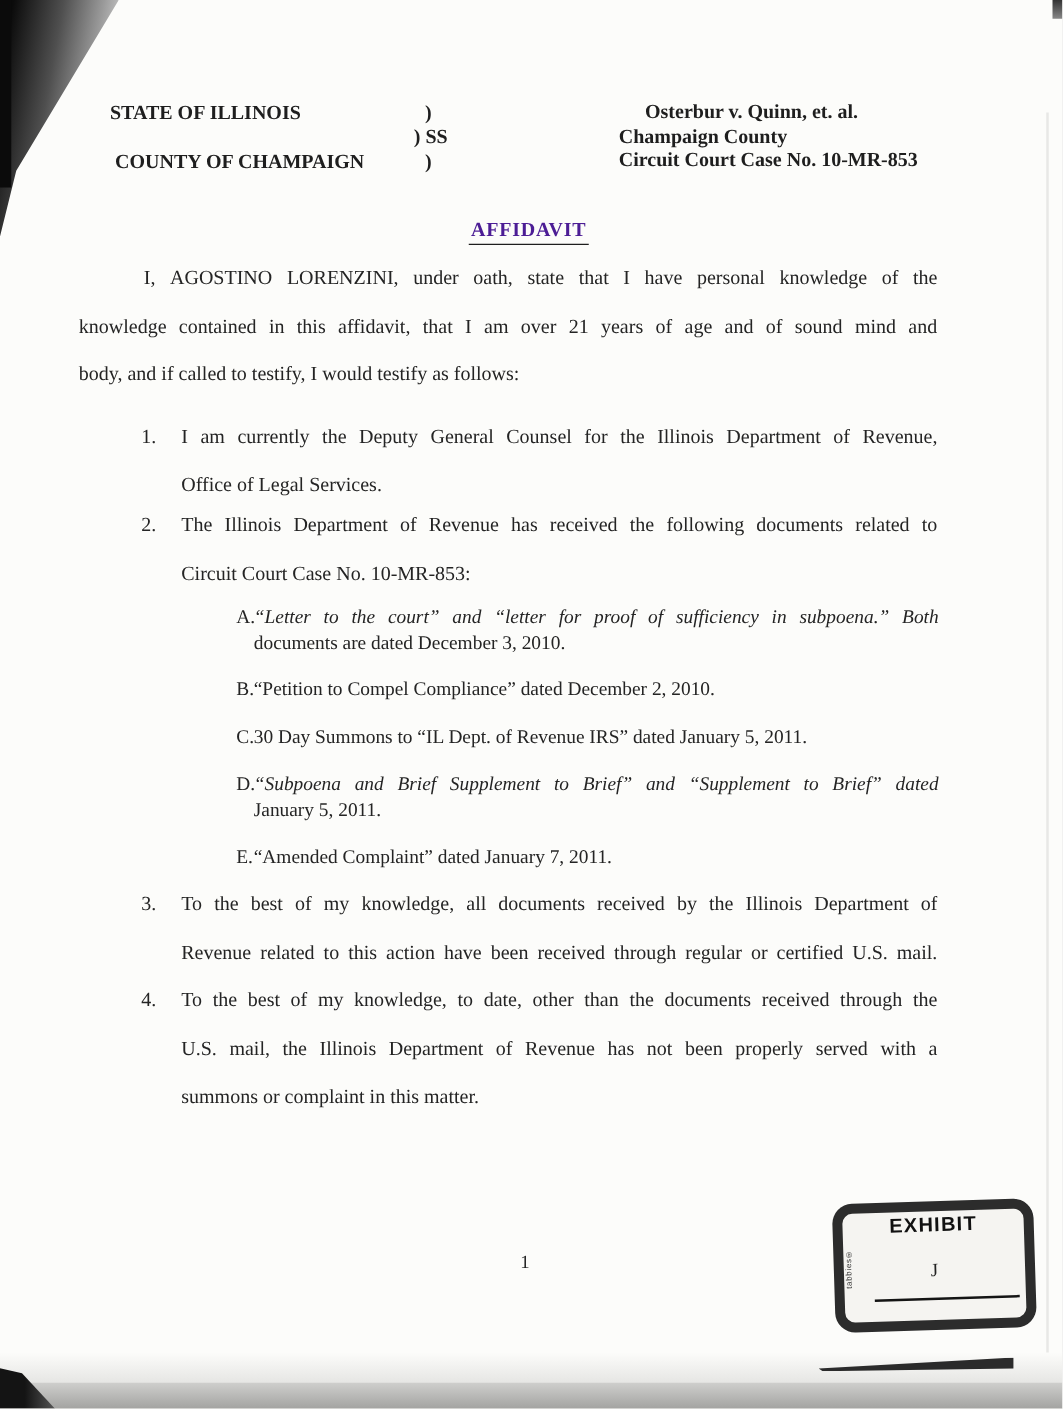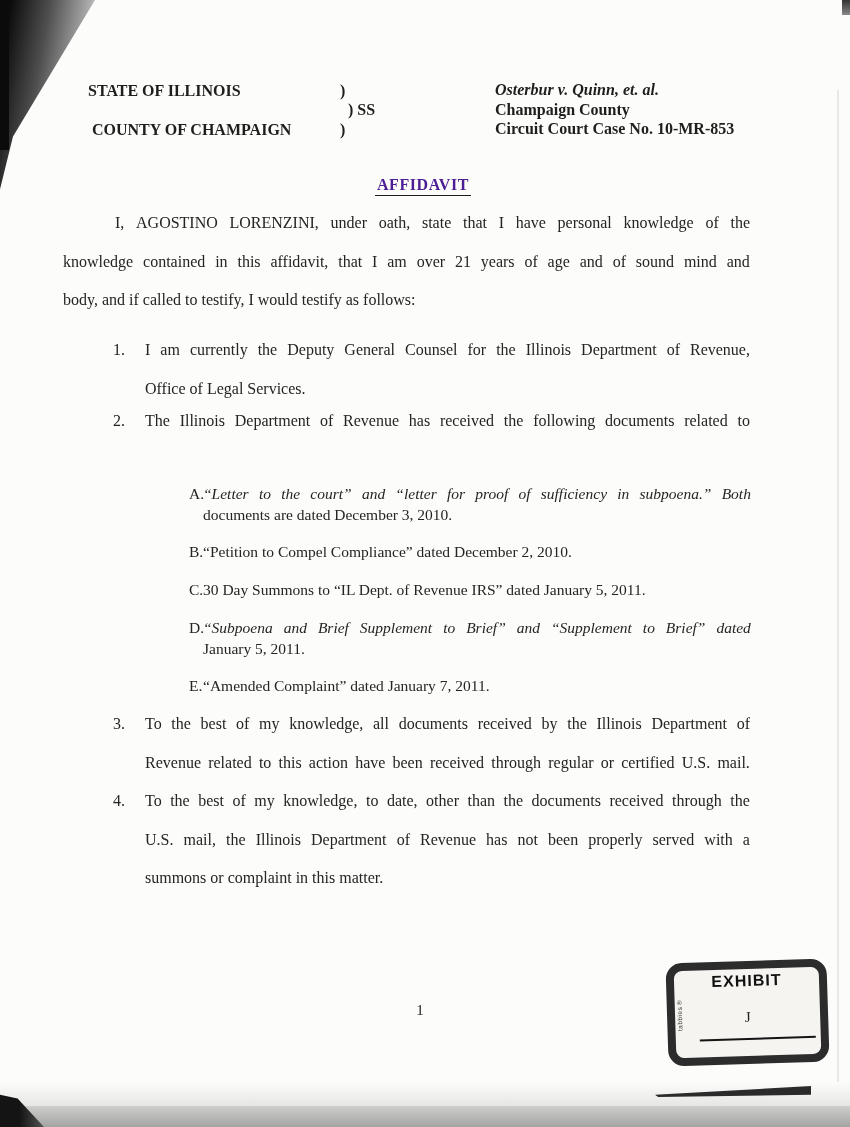--- a/index.html
+++ b/index.html
@@ -2,21 +2,21 @@
 <html><head>
 <meta charset="utf-8">
 <style>
   html,body{margin:0;padding:0;background:#e9e9e7;}
   .page{position:relative;width:850px;height:1127px;background:#fcfcfa;overflow:hidden;
         font-family:"Liberation Serif","DejaVu Serif",serif;color:#242424;}
   .abs{position:absolute;}
 
   
   .hdr{font-weight:bold;font-size:16px;line-height:20px;white-space:nowrap;color:#1e1e1e;}
-  .italic{font-style:italic;}
+  .italic{margin-left:21px;}
 
   
   .title-wrap{left:0;top:176px;width:846px;text-align:center;}
   .title{display:inline-block;font-weight:bold;font-size:16px;letter-spacing:.6px;color:#4c1d95;
          border-bottom:1.8px solid #1e1e1e;padding:0 2px 1px 2px;}
 
   
   .bln{height:38.5px;line-height:38.5px;font-size:16px;white-space:nowrap;}
   .jf{display:flex;justify-content:space-between;white-space:normal;overflow:hidden;}
   .ind{padding-left:52px;}
@@ -70,21 +70,21 @@
   <div class="abs right-edge-line"></div>
   <div class="abs bottom-shade"></div>
   <div class="abs bottom-strip"></div>
   <div class="abs bl-block"></div>
   <div class="abs br-bar"></div>
 
   <div class="abs hdr" style="left:88px;top:81px;text-align:right;">STATE OF ILLINOIS</div>
   <div class="abs hdr" style="left:92px;top:120px;">COUNTY OF CHAMPAIGN</div>
 
   <div class="abs hdr" style="left:340px;top:81px;">)</div>
-  <div class="abs hdr" style="left:348px;top:100px;text-align:center;">) SS</div>
+  <div class="abs hdr" style="left:331px;top:100px;text-align:center;">) SS</div>
   <div class="abs hdr" style="left:340px;top:120px;">)</div>
 
   <div class="abs hdr italic" style="left:495px;top:80px;">Osterbur v. Quinn, et. al.</div>
   <div class="abs hdr" style="left:495px;top:100px;">Champaign County</div>
   <div class="abs hdr" style="left:495px;top:119px;">Circuit Court Case No. 10-MR-853</div>
 
   <div class="abs title-wrap">
     <span class="title">AFFIDAVIT</span>
   </div>
 
@@ -156,20 +156,21 @@
         <span>of</span>
         <span>Revenue</span>
         <span>has</span>
         <span>received</span>
         <span>the</span>
         <span>following</span>
         <span>documents</span>
         <span>related</span>
         <span>to</span>
       </div>
+    <div class="bln">Circuit Court Case No. 10-MR-853:</div>
   </div>
 
   <div class="abs sub" style="top:484px;">
     <span class="letter">A.</span>
     <div class="sln jf">
         <span>“Letter</span>
         <span>to</span>
         <span>the</span>
         <span>court”</span>
         <span>and</span>

